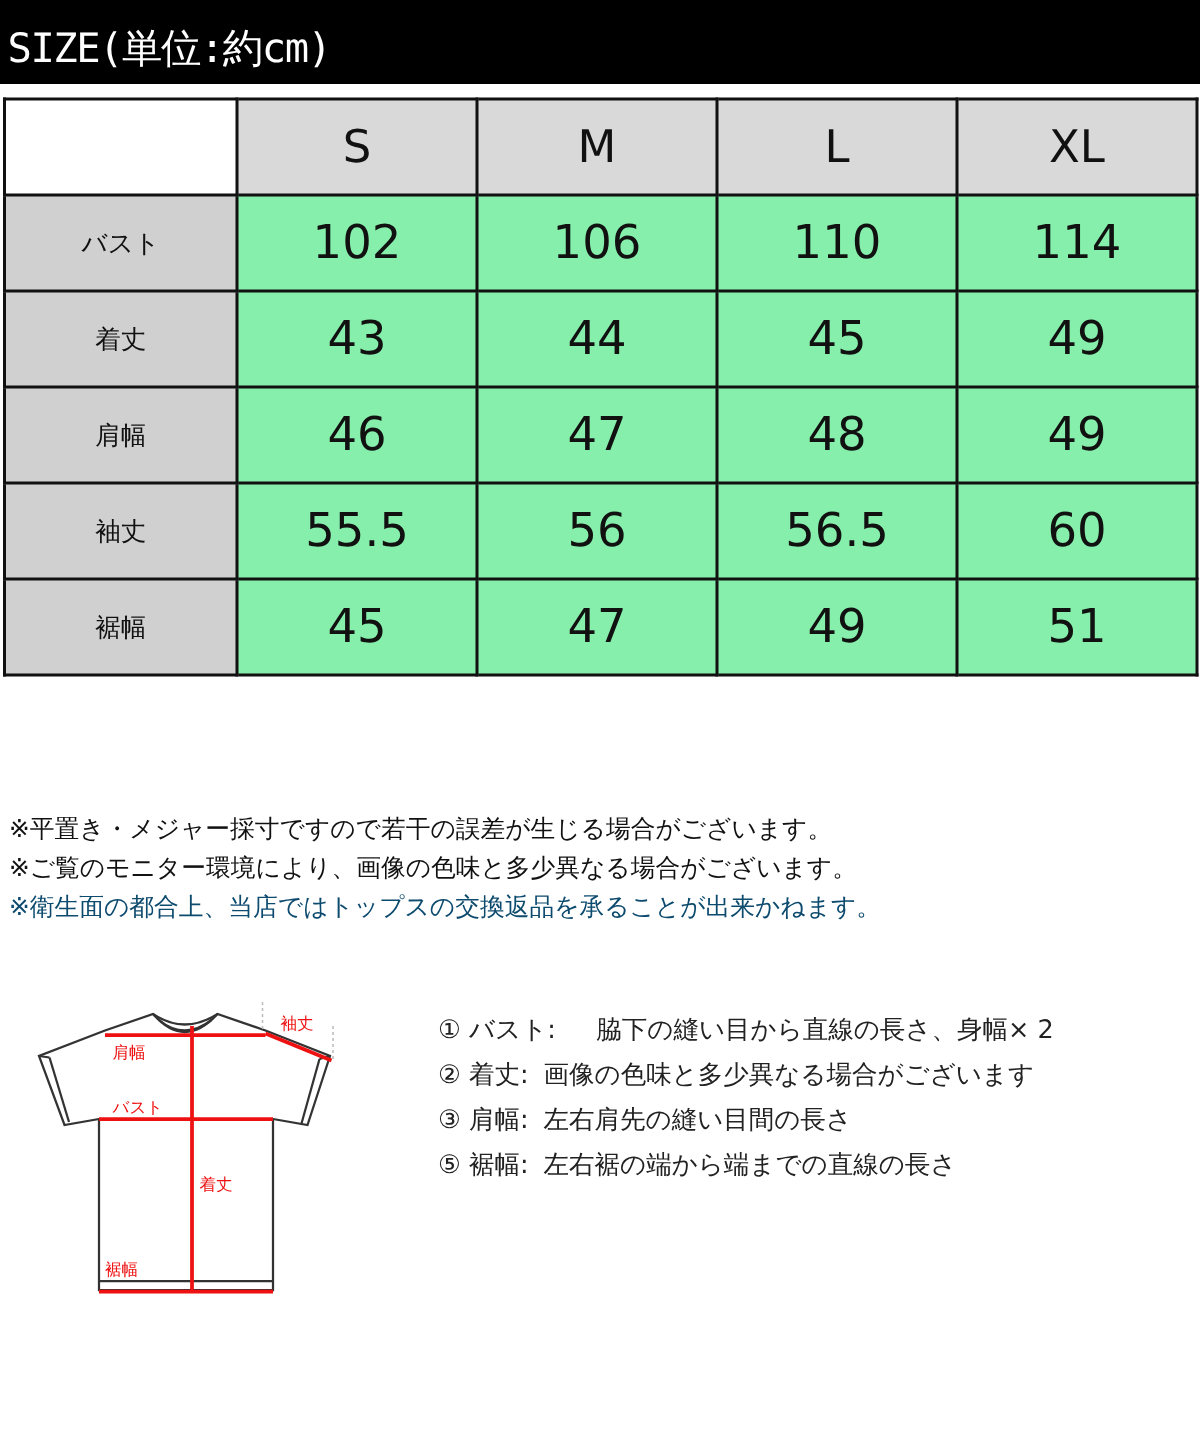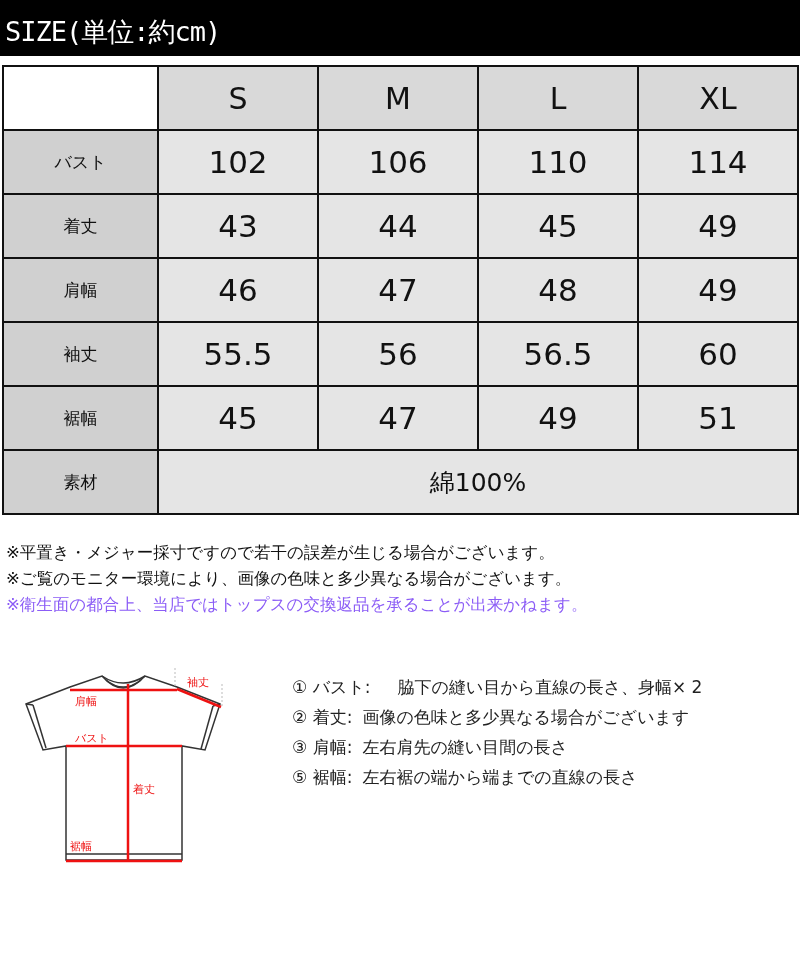--- a/index.html
+++ b/index.html
@@ -9,23 +9,23 @@
                background: #000; color: #fff; box-sizing: border-box; }
   .title-bar span { position: absolute; left: 5px; top: 14px; font-size: 27px;
                     font-family: "DejaVu Sans Mono", "Liberation Mono", monospace; letter-spacing: -1px; }
   table.size { position: absolute; left: 2px; top: 65px; border-collapse: collapse;
                table-layout: fixed; width: 796px; }
   table.size td { border: 2.5px solid #111; height: 62px; text-align: center;
                   vertical-align: middle; padding: 0; }
   .hdr { background: #d9d9d9; font-size: 30px; font-weight: 500; }
   .blank { background: #fff; }
   .lbl { background: #d0d0d0; font-size: 17px; }
-  .val { background: #e5e5e5; font-size: 31px; }
+  .val { background: #86efac; font-size: 31px; }
   .notes { position: absolute; left: 6px; top: 540px; font-size: 16.5px; line-height: 26px; }
-  .notes .red { color: #8b5cf6; }
+  .notes .red { color: #0c4a6e; }
   .notes .indent { padding-left: 24px; }
   .diagram { position: absolute; left: 20px; top: 660px; width: 220px; height: 210px; }
   .desc { position: absolute; left: 292px; top: 672px; font-size: 17px; line-height: 30px; color: #222; }
   .desc .key { margin-right: 10px; }
 </style>
 </head>
 <body>
 
 <div class="title-bar">
   <span>SIZE(単位:約cm)</span>
@@ -75,24 +75,20 @@
     <td class="val">56.5</td>
     <td class="val">60</td>
   </tr>
   <tr>
     <td class="lbl">裾幅</td>
     <td class="val">45</td>
     <td class="val">47</td>
     <td class="val">49</td>
     <td class="val">51</td>
   </tr>
-  <tr>
-    <td class="lbl">素材</td>
-    <td class="val" colspan="4" style="font-size:25px;">綿100%</td>
-  </tr>
 </tbody>
   </table>
 
 <div class="notes">
   <div>※平置き・メジャー採寸ですので若干の誤差が生じる場合がございます。</div>
   <div>※ご覧のモニター環境により、画像の色味と多少異なる場合がございます。</div>
   <div class="red">※衛生面の都合上、当店ではトップスの交換返品を承ることが出来かねます。</div>
 </div>
 
 <div class="diagram">

